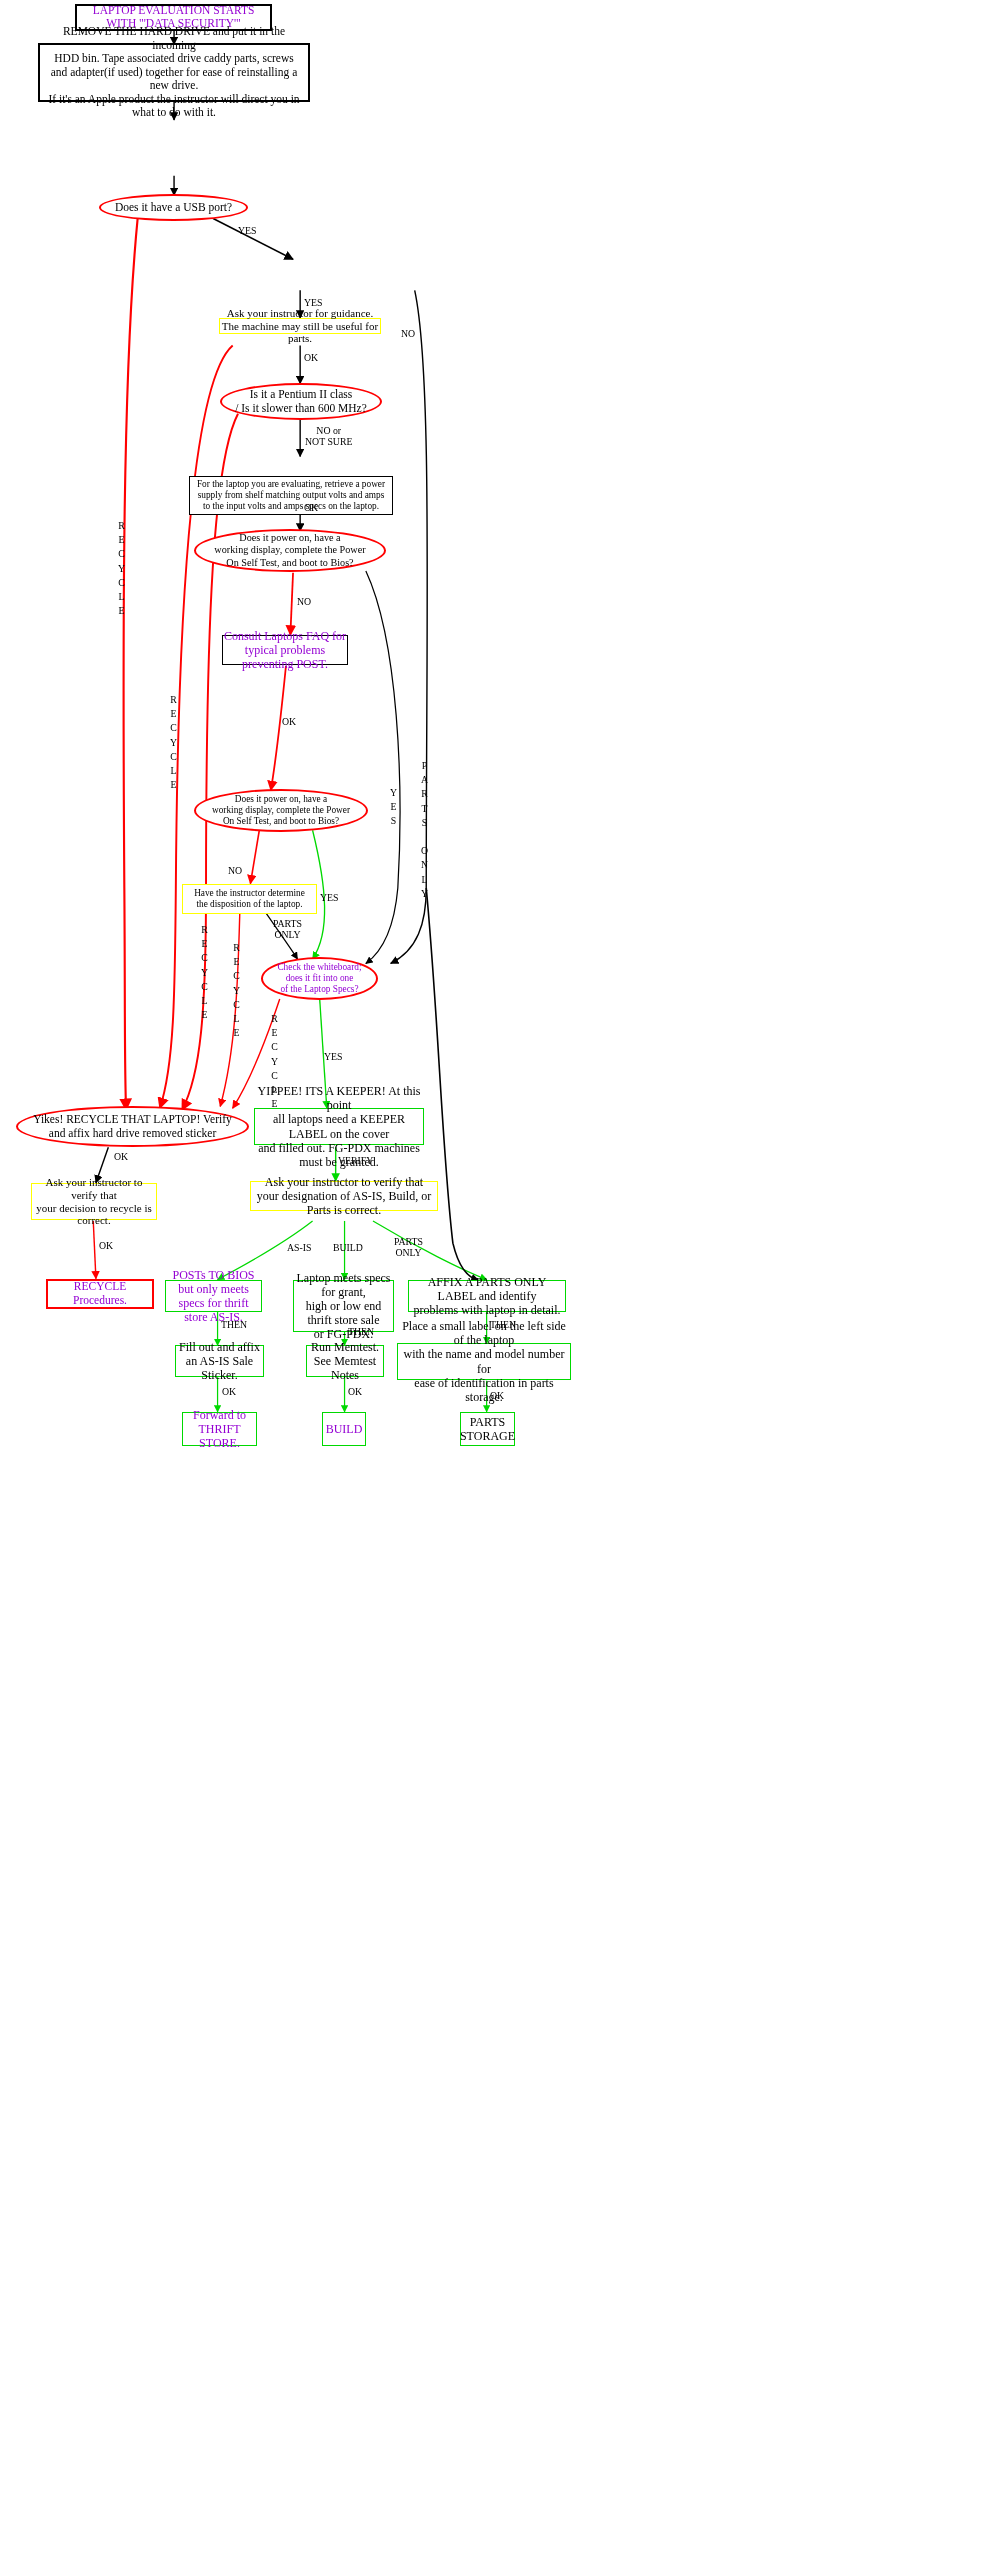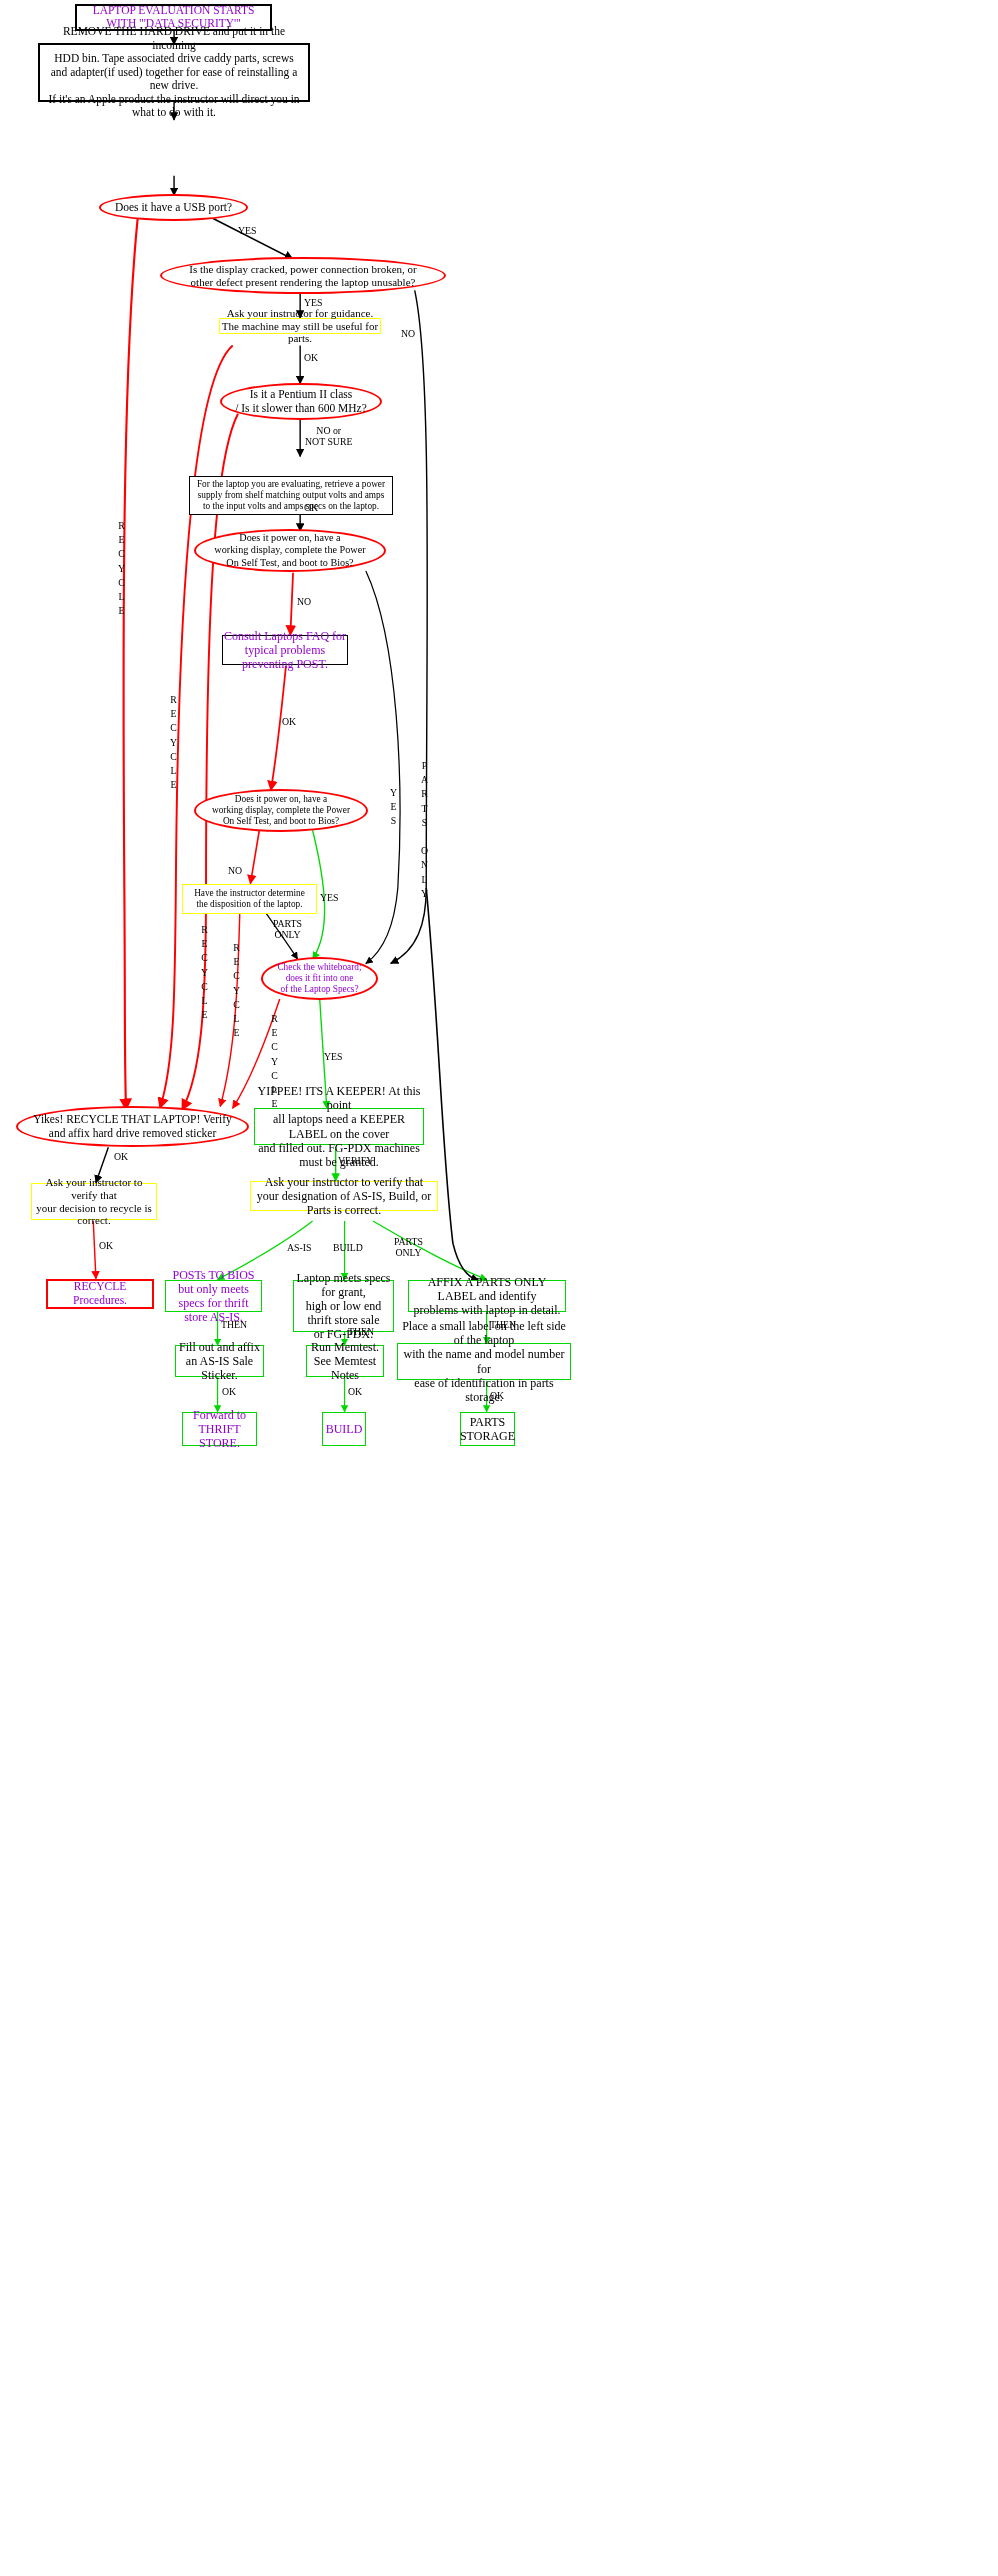--- a/index.html
+++ b/index.html
@@ -168,24 +168,20 @@
 HDD bin. Tape associated drive caddy  parts, screws
 and adapter(if used) together for ease of reinstalling a new drive.
 If it's an Apple product the instructor will direct you in what to do with it.</span>
   </div>
 
 
   <div class="node ellipse-red fs-13 t-black" style="left:99px; top:194px; width:149px; height:27px;">
     <span>Does it have a USB port?</span>
   </div>
 
-  <div class="node ellipse-red fs-12 t-black" style="left:160px; top:257px; width:286px; height:37px;">
-    <span>Is the display cracked, power connection broken, or
-other defect present rendering the laptop unusable?</span>
-  </div>
 
   <div class="node rect-yellow fs-12 t-black" style="left:219px; top:318px; width:162px; height:16px;">
     <span>Ask your instructor for guidance.
 The machine may still be useful for parts.</span>
   </div>
 
   <div class="node ellipse-red fs-13 t-black" style="left:220px; top:383px; width:162px; height:37px;">
     <span>Is it a Pentium II class
 / Is it slower than 600 MHz?</span>
   </div>

